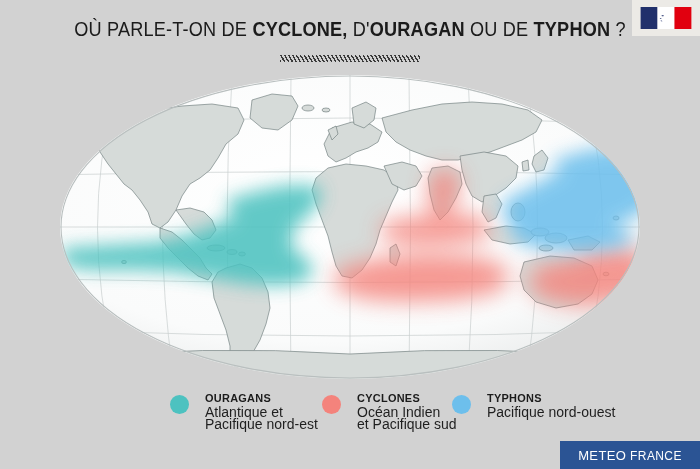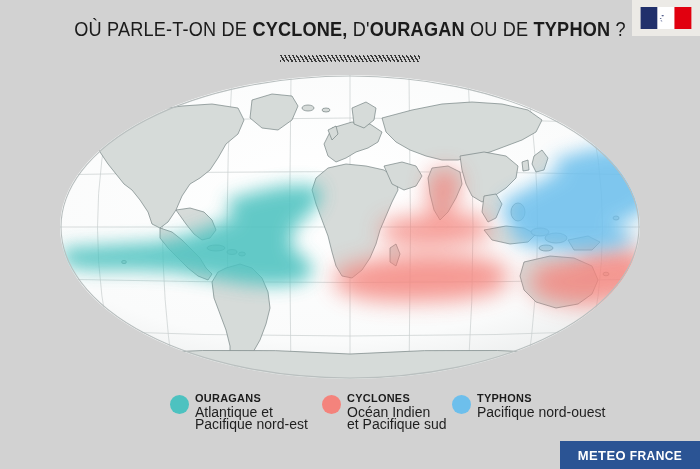--- a/index.html
+++ b/index.html
@@ -87,21 +87,21 @@
     display: flex;
     align-items: flex-start;
   }
   .legend-swatch {
     width: 19px;
     height: 19px;
     border-radius: 50%;
     flex: 0 0 auto;
     margin-top: 3px;
   }
-  .legend-text { margin-left: 6px; }
+  .legend-text { margin-left: 16px; }
   .legend-title {
     font-family: "Liberation Sans Narrow", "Liberation Sans", sans-serif;
     font-weight: 700;
     font-size: 11.5px;
     letter-spacing: 0.3px;
     color: #1b1b1b;
     line-height: 12px;
     transform: scaleX(0.95);
     transform-origin: left center;
   }
@@ -123,22 +123,22 @@
     background: #2b5494;
     display: flex;
     align-items: center;
     justify-content: center;
   }
   #meteo-banner .mf {
     color: #ffffff;
     font-size: 13px;
     letter-spacing: 0.4px;
   }
-  #meteo-banner .mf .b1 { font-weight: 700; }
-  #meteo-banner .mf .b2 { font-weight: 700; font-size: 12px; }
+  #meteo-banner .mf .b1 { font-weight: 400; }
+  #meteo-banner .mf .b2 { font-weight: 400; font-size: 12px; }
 </style>
 </head>
 <body>
 
 <div id="republic-logo">
   <svg class="flag" viewBox="0 0 60 26">
     <rect x="0" y="0" width="20" height="26" fill="#21306b"></rect>
     <rect x="20" y="0" width="20" height="26" fill="#ffffff"></rect>
     <rect x="40" y="0" width="20" height="26" fill="#e1000f"></rect>
 

